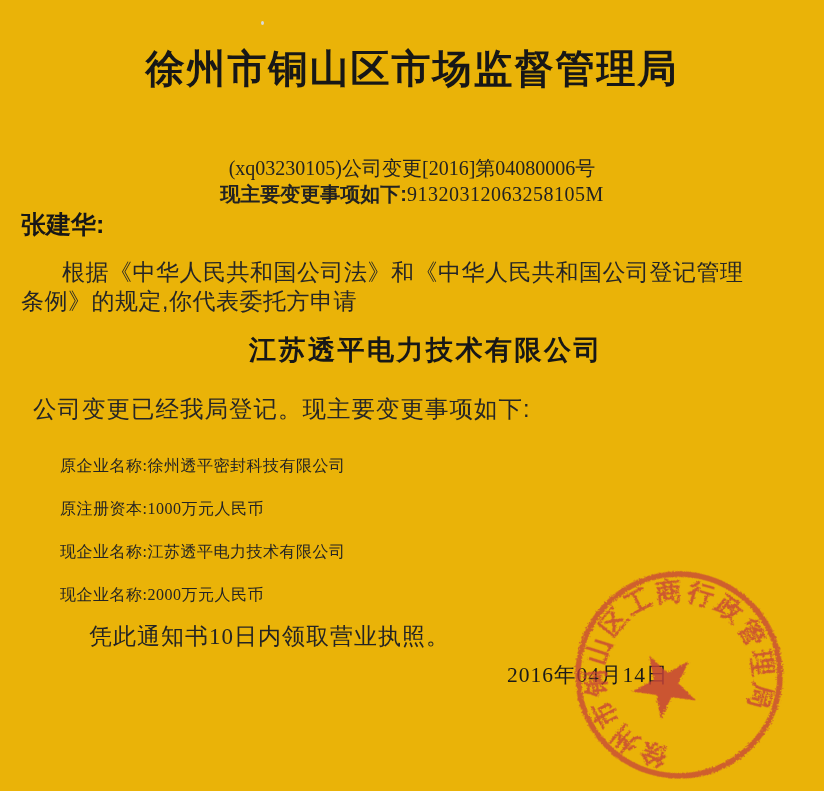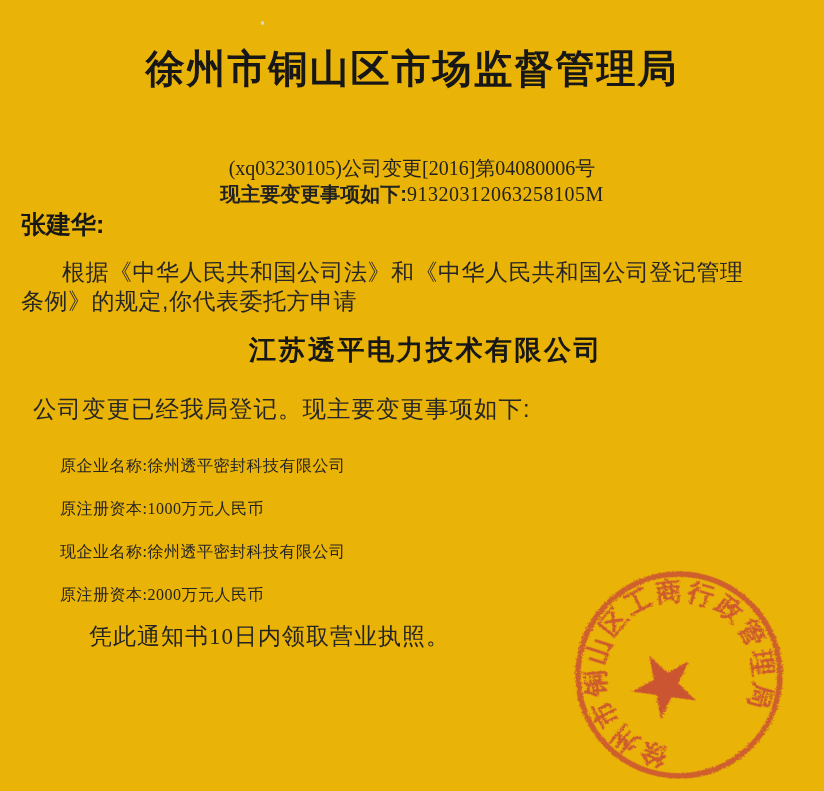--- a/index.html
+++ b/index.html
@@ -54,26 +54,27 @@
     <div class="l2">条例》的规定,你代表委托方申请</div>
   </div>
 
   <div class="abs company hei">江苏透平电力技术有限公司</div>
 
   <div class="abs regline fsong">公司变更已经我局登记。现主要变更事项如下:</div>
 
   <div class="abs items song">
     <div>原企业名称:徐州透平密封科技有限公司</div>
     <div>原注册资本:1000万元人民币</div>
-    <div>现企业名称:徐州透平密封科技有限公司</div>
-    <div>原注册资本:2000万元人民币</div>
+    <div>现企业名称:江苏透平电力技术有限公司</div>
+    <div>现企业名称:2000万元人民币</div>
   </div>
 
   <div class="abs license song">凭此通知书10日内领取营业执照。</div>
 
+  <div class="abs date song">2016年04月14日</div>
 
   <svg class="abs seal" viewBox="0 0 238 238" xmlns="http://www.w3.org/2000/svg" aria-hidden="true">
     <defs>
       <path id="sealArc" d="M 119 194 A 75 75 0 0 1 119 44 A 75 75 0 0 1 119 194" fill="none"></path>
       <filter id="rough">
         <feTurbulence type="fractalNoise" baseFrequency="0.55" numOctaves="2" result="n"></feTurbulence>
         <feDisplacementMap in="SourceGraphic" in2="n" scale="4"></feDisplacementMap>
       </filter>
     </defs>
     <g transform="rotate(-28 119 119)" filter="url(#rough)">

